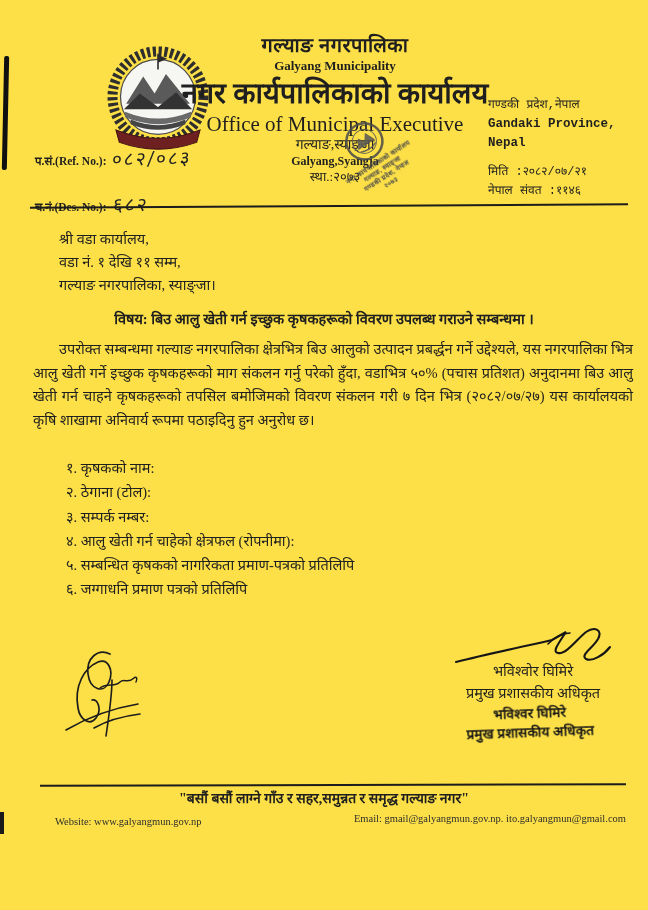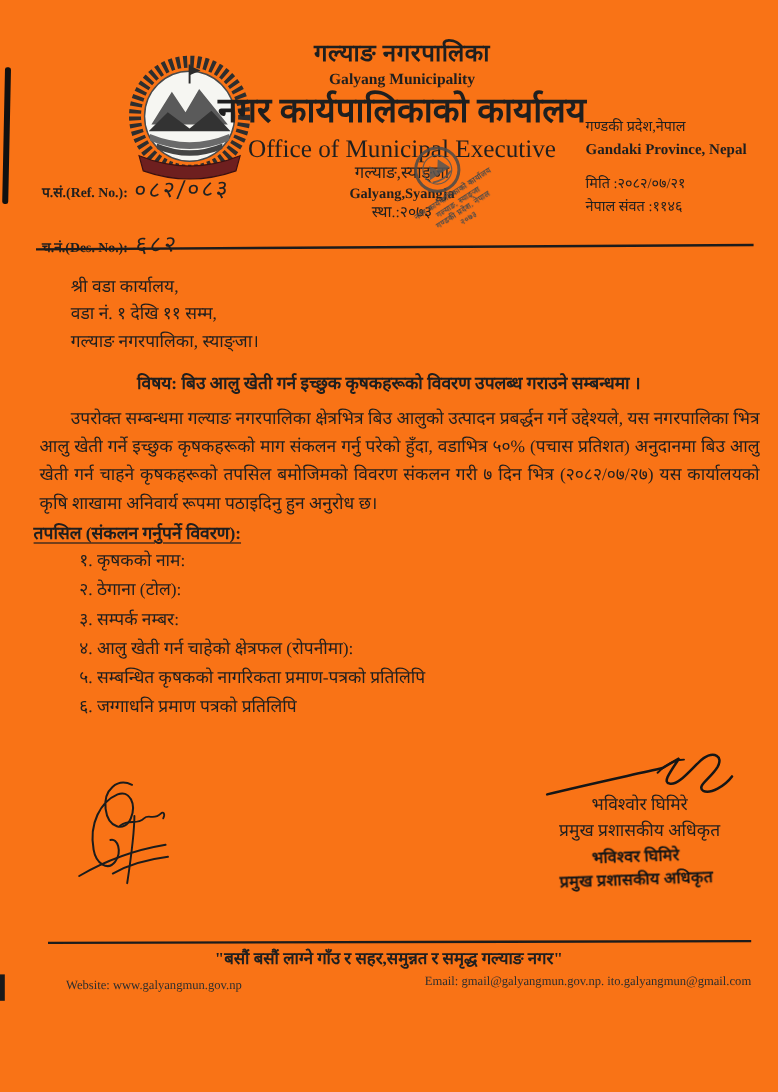--- a/index.html
+++ b/index.html
@@ -1,32 +1,32 @@
 <!DOCTYPE html>
 <html><head>
 <meta charset="utf-8">
 <style>
   html,body{margin:0;padding:0;background:#777;}
-  .page{position:relative;width:648px;height:910px;margin:0 auto;background:#f97316;
+  .page{position:relative;width:648px;height:910px;margin:0 auto;background:#fde047;
         font-family:"Liberation Serif","DejaVu Serif",serif;color:#1f1f1f;overflow:hidden;}
   .abs{position:absolute;}
   
   .artifact-left{left:3px;top:56px;width:5px;height:114px;background:#101010;transform:rotate(1.2deg);border-radius:2px;}
   .artifact-bl{left:0;top:812px;width:4px;height:22px;background:#1a1a1a;}
   
   .logo{left:101px;top:40px;width:114px;height:116px;}
   .hc{left:160px;top:34px;width:350px;text-align:center;line-height:1.15;}
   .hc .l1{font-size:20px;font-weight:600;letter-spacing:.5px;}
   .hc .l2{font-size:13px;font-weight:700;margin-top:2px;}
   .hc .l3{font-size:29px;font-weight:600;margin-top:3px;white-space:nowrap;}
   .hc .l4{font-size:21px;margin-top:2px;white-space:nowrap;}
   .hc .l5{font-size:14px;margin-top:1px;}
   .hc .l6{font-size:12px;font-weight:700;margin-top:1px;}
   .hc .l7{font-size:13px;margin-top:2px;}
-  .hr-right{left:488px;top:96px;width:155px;font-size:12px;line-height:1.55;}
+  .hr-right{left:488px;top:96px;width:155px;font-size:12px;line-height:1.55;font-family:Liberation Mono, monospace;}
   .hr-right .en{font-weight:700;font-size:12.5px;}
   .hr-right .date{margin-top:10px;}
   .refs{left:35px;top:136px;font-size:11.5px;font-weight:700;line-height:2.4;}
   .refs .hand{font-family:"DejaVu Serif",serif;font-weight:400;font-size:19px;
               letter-spacing:2px;transform:skewX(-6deg) rotate(-1deg);display:inline-block;
               margin-left:6px;color:#222;}
   .rule{background:#1c1c1c;height:2px;}
   .rule-top{left:30px;top:205px;width:598px;transform:rotate(-0.35deg);}
   .rule-bottom{left:40px;top:784px;width:586px;transform:rotate(-0.15deg);}
   
@@ -119,21 +119,20 @@
   <div class="abs address">
     <div>श्री वडा कार्यालय,</div>
     <div>वडा नं. १ देखि ११ सम्म,</div>
     <div>गल्याङ नगरपालिका, स्याङ्जा।</div>
   </div>
 
   <div class="abs subject">विषय: बिउ आलु खेती गर्न इच्छुक कृषकहरूको विवरण उपलब्ध गराउने सम्बन्धमा ।</div>
 
   <div class="abs bodytext">उपरोक्त सम्बन्धमा गल्याङ नगरपालिका क्षेत्रभित्र बिउ आलुको उत्पादन प्रबर्द्धन गर्ने उद्देश्यले, यस नगरपालिका भित्र आलु खेती गर्ने इच्छुक कृषकहरूको माग संकलन गर्नु परेको हुँदा, वडाभित्र ५०% (पचास प्रतिशत) अनुदानमा बिउ आलु खेती गर्न चाहने कृषकहरूको तपसिल बमोजिमको विवरण संकलन गरी ७ दिन भित्र (२०८२/०७/२७) यस कार्यालयको कृषि शाखामा अनिवार्य रूपमा पठाइदिनु हुन अनुरोध छ।</div>
 
-  <div class="abs tapasil-h">तपसिल (संकलन गर्नुपर्ने विवरण):</div>
   <div class="abs tapasil-list">
     <div>१. कृषकको नाम:</div>
     <div>२. ठेगाना (टोल):</div>
     <div>३. सम्पर्क नम्बर:</div>
     <div>४. आलु खेती गर्न चाहेको क्षेत्रफल (रोपनीमा):</div>
     <div>५. सम्बन्धित कृषकको नागरिकता प्रमाण-पत्रको प्रतिलिपि</div>
     <div>६. जग्गाधनि प्रमाण पत्रको प्रतिलिपि</div>
   </div>
 
   <div class="abs sig-left">

